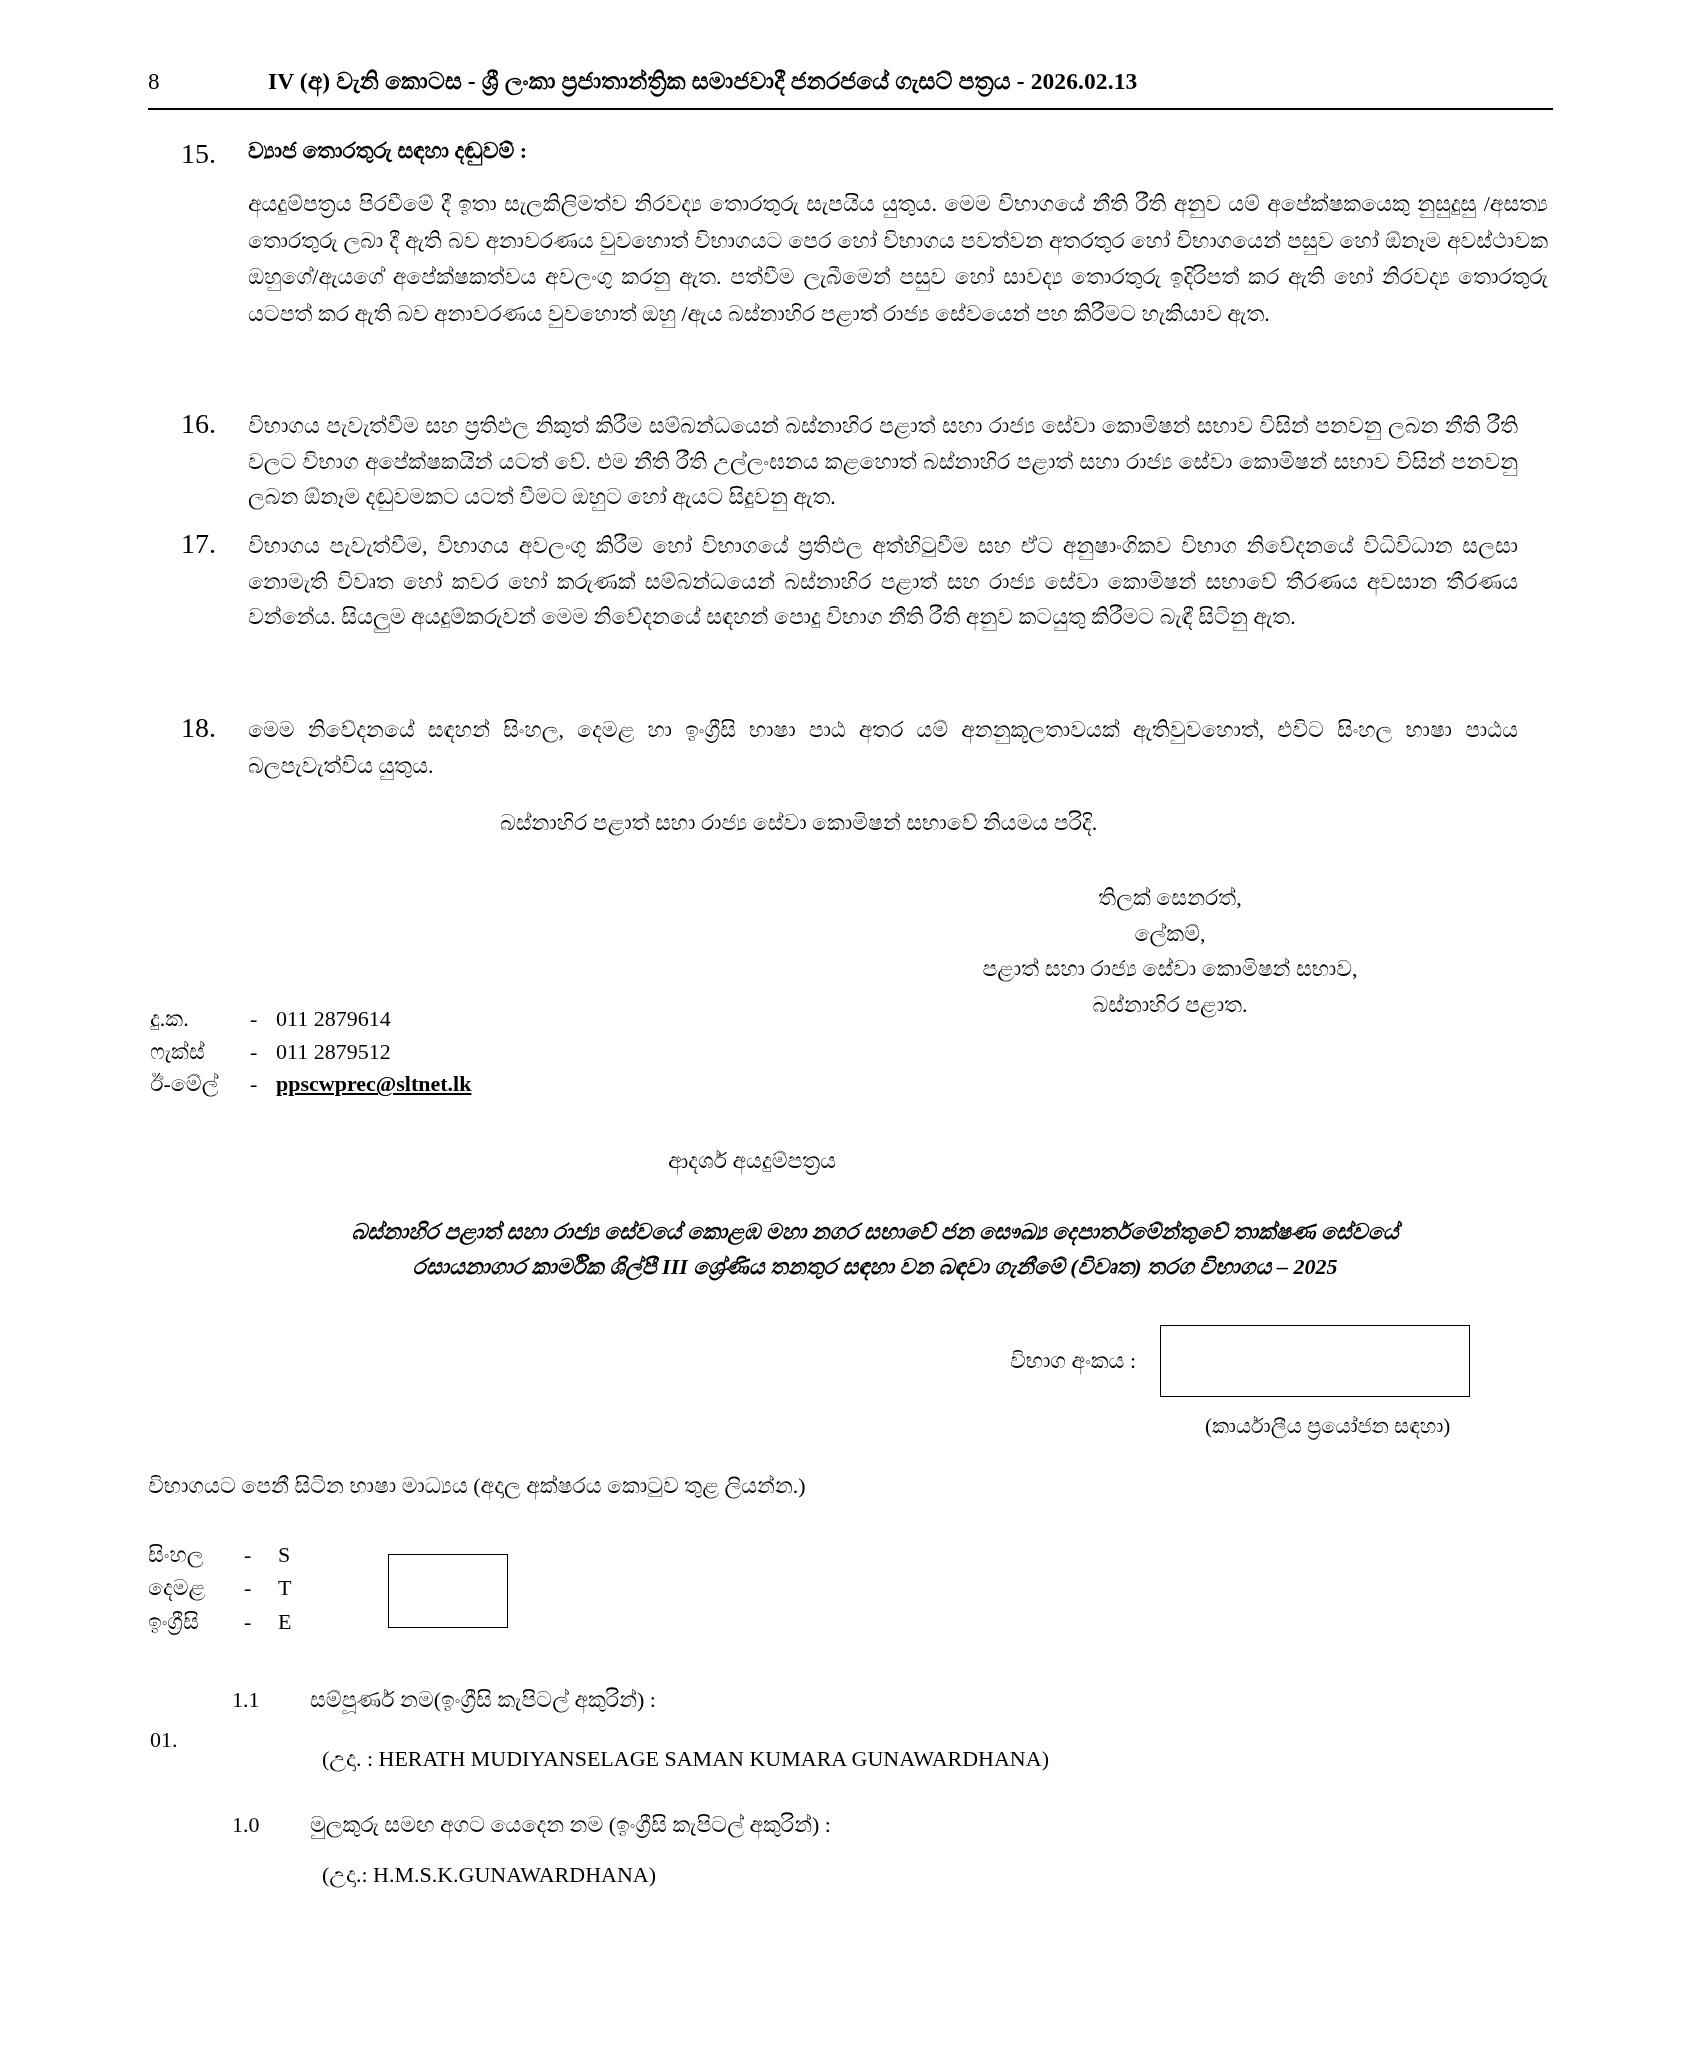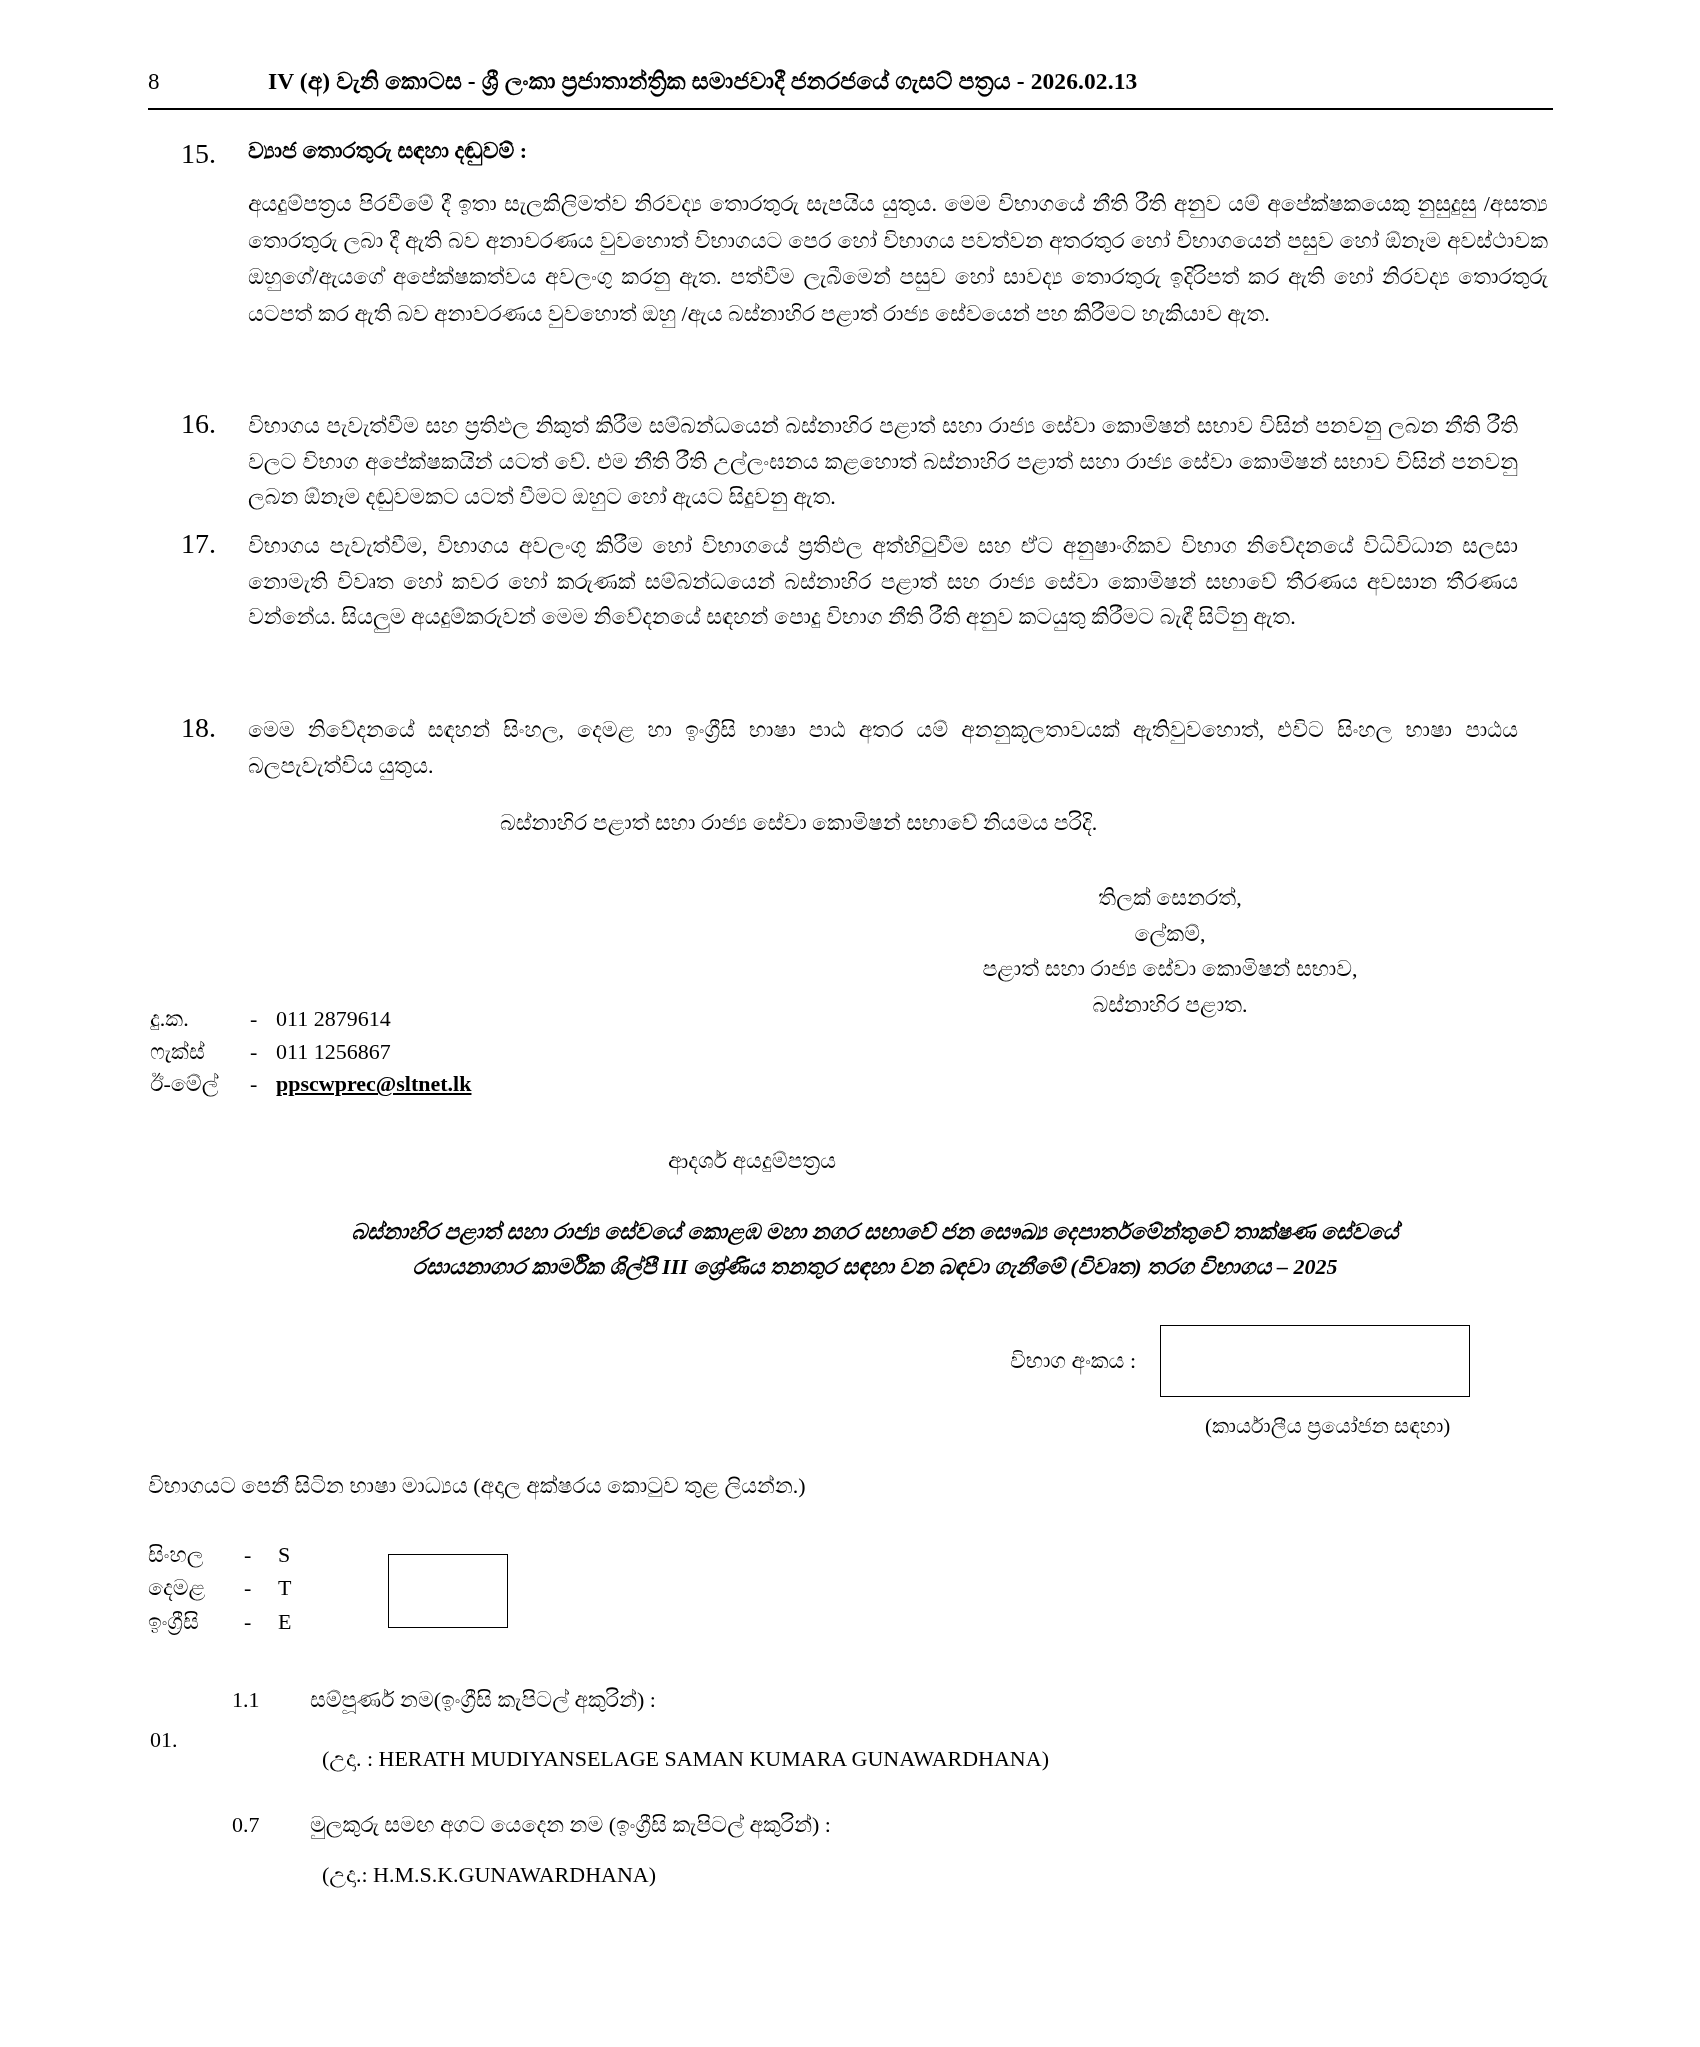--- a/index.html
+++ b/index.html
@@ -251,21 +251,21 @@
 
   <div class="contact">
     <div class="contact-row">
       <span class="contact-label">දු.ක.</span>
       <span class="contact-dash">-</span>
       <span class="contact-value latin">011 2879614</span>
     </div>
     <div class="contact-row">
       <span class="contact-label">ෆැක්ස්</span>
       <span class="contact-dash">-</span>
-      <span class="contact-value latin">011 1256867</span>
+      <span class="contact-value latin">011 2879512</span>
     </div>
     <div class="contact-row">
       <span class="contact-label">ඊ-මේල්</span>
       <span class="contact-dash">-</span>
       <span class="contact-value latin link">ppscwprec@sltnet.lk</span>
     </div>
   </div>
 
   <div class="model-title">ආදර්ශ අයදුම්පත්‍රය</div>
 
@@ -299,17 +299,17 @@
       <span class="medium-code">E</span>
     </div>
   </div>
   <div class="medium-box"></div>
 
   <div class="q-block" id="q01-num">01.</div>
   <div class="q-block" id="q11-num">1.1</div>
   <div class="q-block" id="q11-label">සම්පූර්ණ නම(ඉංග්‍රීසි කැපිටල් අකුරින්) :</div>
   <div class="q-block" id="q11-eg">(උදා. : HERATH MUDIYANSELAGE SAMAN KUMARA GUNAWARDHANA)</div>
 
-  <div class="q-block" id="q12-num">0.7</div>
+  <div class="q-block" id="q12-num">1.0</div>
   <div class="q-block" id="q12-label">මුලකුරු සමඟ අගට යෙදෙන නම (ඉංග්‍රීසි කැපිටල් අකුරින්) :</div>
   <div class="q-block" id="q12-eg">(උදා.:  H.M.S.K.GUNAWARDHANA)</div>
 
 </div>
 
 </body></html>

